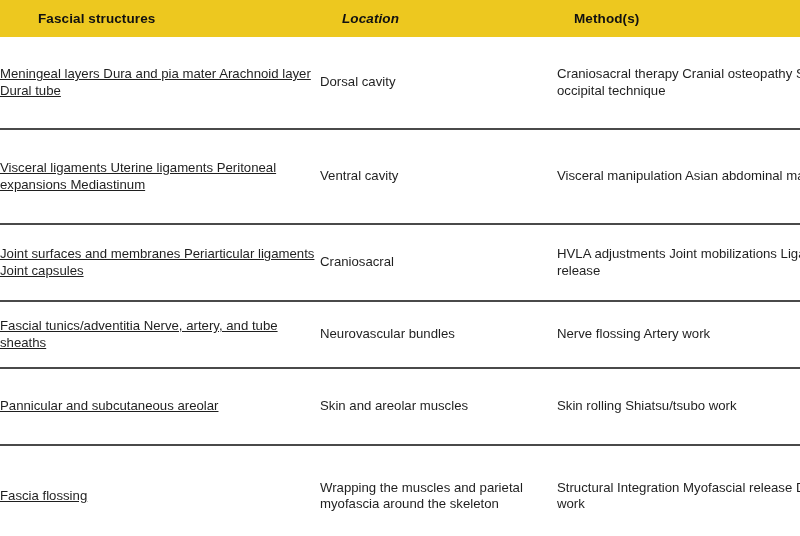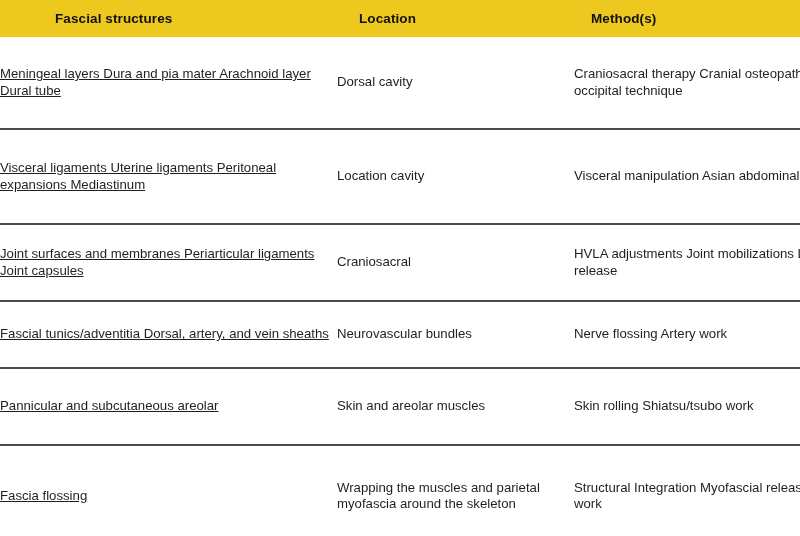--- a/index.html
+++ b/index.html
@@ -35,22 +35,22 @@
   thead th {
     text-align: left;
     vertical-align: middle;
     font-size: 13.5px;
     font-weight: bold;
     color: #111111;
     padding: 0;
     height: 37px;
     letter-spacing: 0.1px;
   }
-  th.col-structures { width: 282px; padding-left: 55px; }
-  th.col-location   { width: 215px; padding-left: 22px; }
+  th.col-structures { width: 282px; padding-left: 38px; }
+  th.col-location   { width: 215px; padding-left: 22px; font-style: italic; }
   th.col-methods    { width: 303px; padding-left: 17px; }
 
   
   tbody tr.data-row > td {
     border-top: 2px solid #4a4a4a;
     padding: 0;
     vertical-align: middle;
     font-size: 13.2px;
     line-height: 16.4px;
     color: #1f1f1f;
@@ -105,21 +105,21 @@
       </tr>
 
       <tr class="data-row" data-row-index="1">
         <td class="cell-structures">
           <span class="cell-lines">Visceral ligaments
 Uterine ligaments
 Peritoneal expansions
 Mediastinum</span>
         </td>
         <td class="cell-location">
-          <span class="cell-lines">Location cavity</span>
+          <span class="cell-lines">Ventral cavity</span>
         </td>
         <td class="cell-methods">
           <span class="cell-lines">Visceral manipulation
 Asian abdominal massage</span>
         </td>
       </tr>
 
       <tr class="data-row" data-row-index="2">
         <td class="cell-structures">
           <span class="cell-lines">Joint surfaces and membranes
@@ -132,21 +132,21 @@
         <td class="cell-methods">
           <span class="cell-lines">HVLA adjustments
 Joint mobilizations
 Ligamentous release</span>
         </td>
       </tr>
 
       <tr class="data-row" data-row-index="3">
         <td class="cell-structures">
           <span class="cell-lines">Fascial tunics/adventitia
-Dorsal, artery, and vein sheaths</span>
+Nerve, artery, and tube sheaths</span>
         </td>
         <td class="cell-location">
           <span class="cell-lines">Neurovascular bundles</span>
         </td>
         <td class="cell-methods">
           <span class="cell-lines">Nerve flossing
 Artery work</span>
         </td>
       </tr>
 

